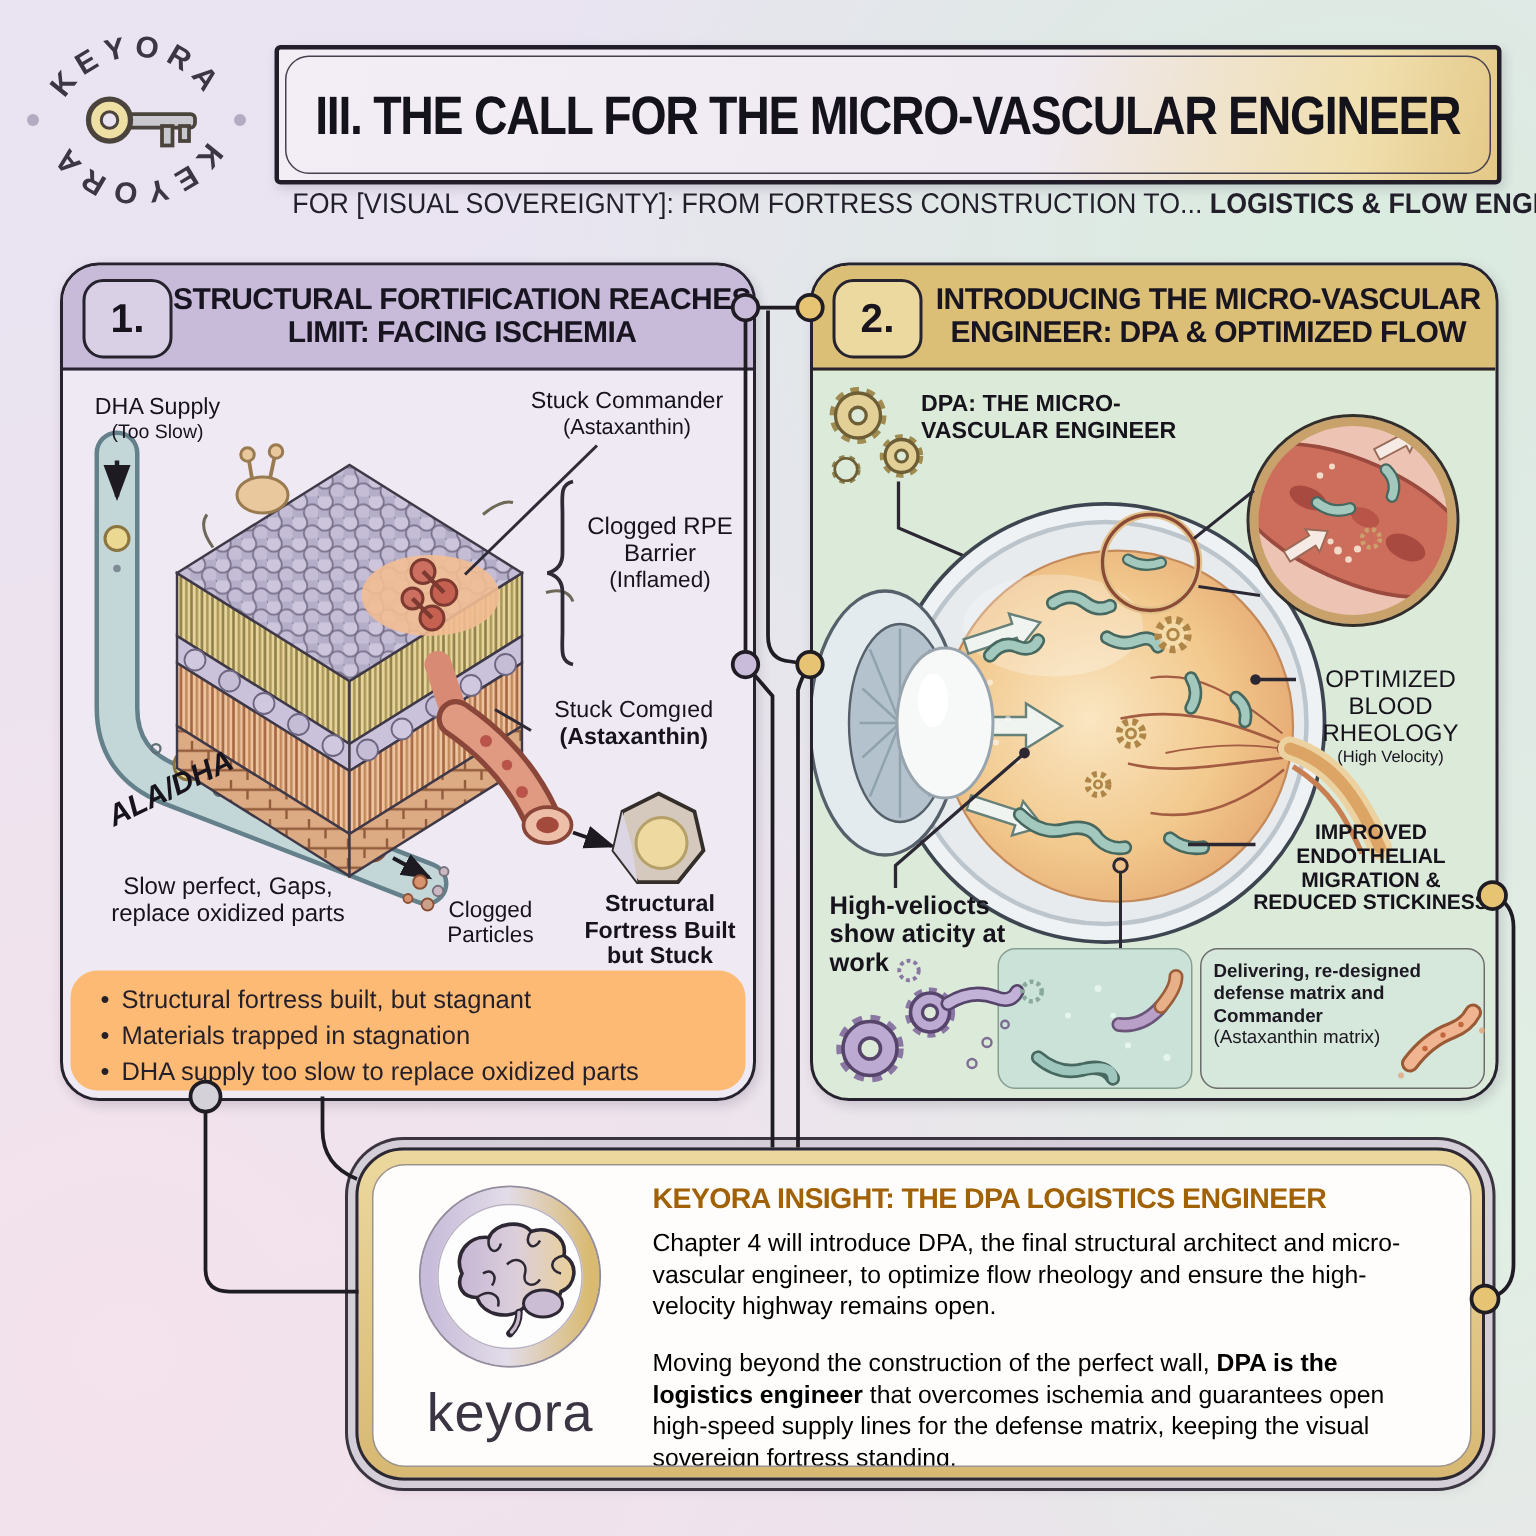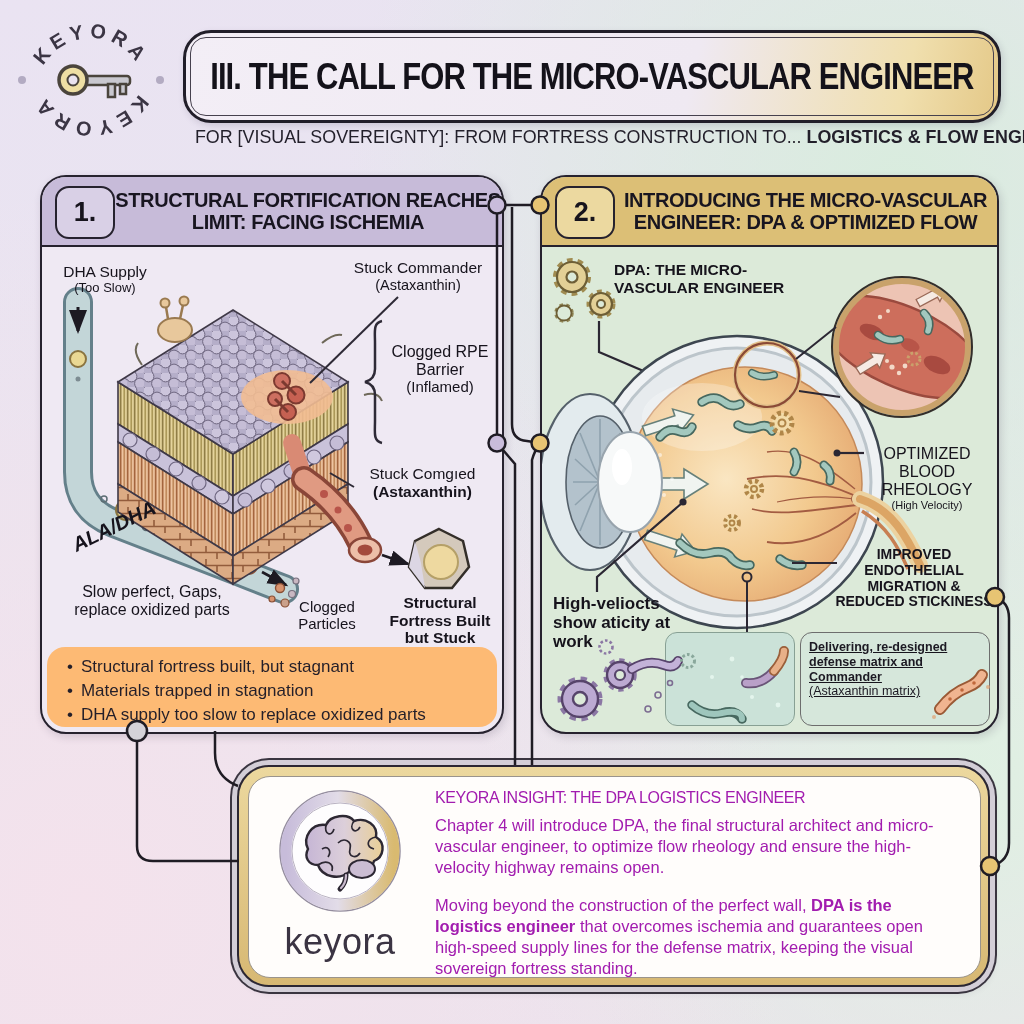--- a/index.html
+++ b/index.html
@@ -6,21 +6,21 @@
   .stage{position:relative;width:1024px;height:1024px;overflow:hidden;
     font-family:"Liberation Sans",sans-serif;color:#17141d;
     background:
       radial-gradient(circle at 88% 18%, #d9ecde 0%, rgba(217,236,222,0) 45%),
       radial-gradient(circle at 8% 88%, #f4e2ec 0%, rgba(244,226,236,0) 55%),
       radial-gradient(circle at 95% 75%, #dff0e2 0%, rgba(223,240,226,0) 40%),
       linear-gradient(155deg,#eae3f2 0%, #e8e5ef 55%, #ece2ec 100%);}
   svg{display:block}
   
   .banner{position:absolute;left:183px;top:30px;width:812px;height:87px;border:3px solid #211e29;
-    border-radius:28px;background:linear-gradient(103deg,#f3eef6 0%,#efe9f2 62%,#f0dfae 88%,#e4c887 100%);
+    border-radius:4px;background:linear-gradient(103deg,#f3eef6 0%,#efe9f2 62%,#f0dfae 88%,#e4c887 100%);
     box-shadow:2px 3px 7px rgba(70,60,95,.18);}
   .banner-inner{position:absolute;inset:4px;border:1.5px solid #46414e;border-radius:16px;
     display:flex;align-items:center;justify-content:center;}
   .banner-title{font-size:36px;font-weight:bold;letter-spacing:-1px;white-space:nowrap;
     transform:scaleX(.86);color:#14121a;}
   .subtitle{position:absolute;left:170px;top:126px;width:830px;text-align:center;white-space:nowrap;
     transform:scaleX(.94);font-size:19px;color:#221f2a;}
   .subtitle b{font-weight:bold;}
   
   .panel{position:absolute;border:2.5px solid #26222e;border-radius:26px;overflow:hidden;
@@ -53,22 +53,22 @@
   
   .insight{position:absolute;left:237px;top:765px;width:753px;height:222px;box-sizing:border-box;
     border:2.5px solid #2b2733;border-radius:32px;padding:9px;
     background:linear-gradient(180deg,#ecd89e,#d7b873);
     box-shadow:0 0 0 5px rgba(238,233,242,.85),0 0 0 7px #3a3540,2px 4px 9px rgba(60,50,80,.2);}
   .insight-inner{width:100%;height:100%;background:#fffdfb;border:1.5px solid #9a948c;border-radius:22px;
     display:flex;overflow:hidden;}
   .ins-logo{width:182px;display:flex;flex-direction:column;align-items:center;padding-top:10px;}
   .wordmark{font-size:36px;letter-spacing:.5px;color:#3b3443;margin-top:2px;}
   .ins-text{flex:1;padding:12px 18px 6px 4px;}
-  .ins-title{font-size:16px;font-weight:normal;letter-spacing:-.4px;color:#a21caf;}
-  .ins-p{font-size:16.5px;line-height:1.28;color:#a21caf;margin-top:8px;}
+  .ins-title{font-size:19px;font-weight:bold;letter-spacing:-.4px;color:#a16207;}
+  .ins-p{font-size:16.5px;line-height:1.28;color:#000000;margin-top:8px;}
   .ins-p b{font-weight:bold;}
   
   .connectors{position:absolute;inset:0;z-index:20;pointer-events:none;}
   .logo-badge{position:absolute;left:16px;top:4px;z-index:2;}
 </style>
 </head>
 <body>
 
 <div class="stage">
 
@@ -256,21 +256,21 @@
     </div>
   </section>
 
   <section class="panel panel2">
     <header class="phead phead2">
       <div class="pbadge pbadge2">2.</div>
       <div class="ptitle">INTRODUCING THE MICRO-VASCULAR ENGINEER: DPA &amp; OPTIMIZED FLOW</div>
     </header>
     <div class="pbody pbody2">
       <div class="boxgreen" style="left:123px;top:385px;width:128px;height:92px;background:#cbe2d8;border:1.5px solid #88a094;"></div>
-      <div class="boxgreen" style="left:258px;top:385px;width:188px;height:92px;background:#d6e7db;border:1.5px solid #6d6d6d;text-decoration:underline;">
+      <div class="boxgreen" style="left:258px;top:385px;width:188px;height:92px;background:#d6e7db;border:1.5px solid #6d6d6d;">
         <div style="padding:7px 8px;width:150px;font-size:12.5px;line-height:1.18;color:#1c1923;">
           <b>Delivering, re-designed defense matrix and Commander</b>
           <span style="display:block;">(Astaxanthin matrix)</span>
         </div>
       </div>
       <svg class="lay1" width="455" height="484" viewBox="0 0 455 484">
         <defs>
           <radialGradient id="eyeG" cx="42%" cy="48%" r="68%">
             <stop offset="0%" stop-color="#fae6c2"></stop>
             <stop offset="55%" stop-color="#f2c98e"></stop>

